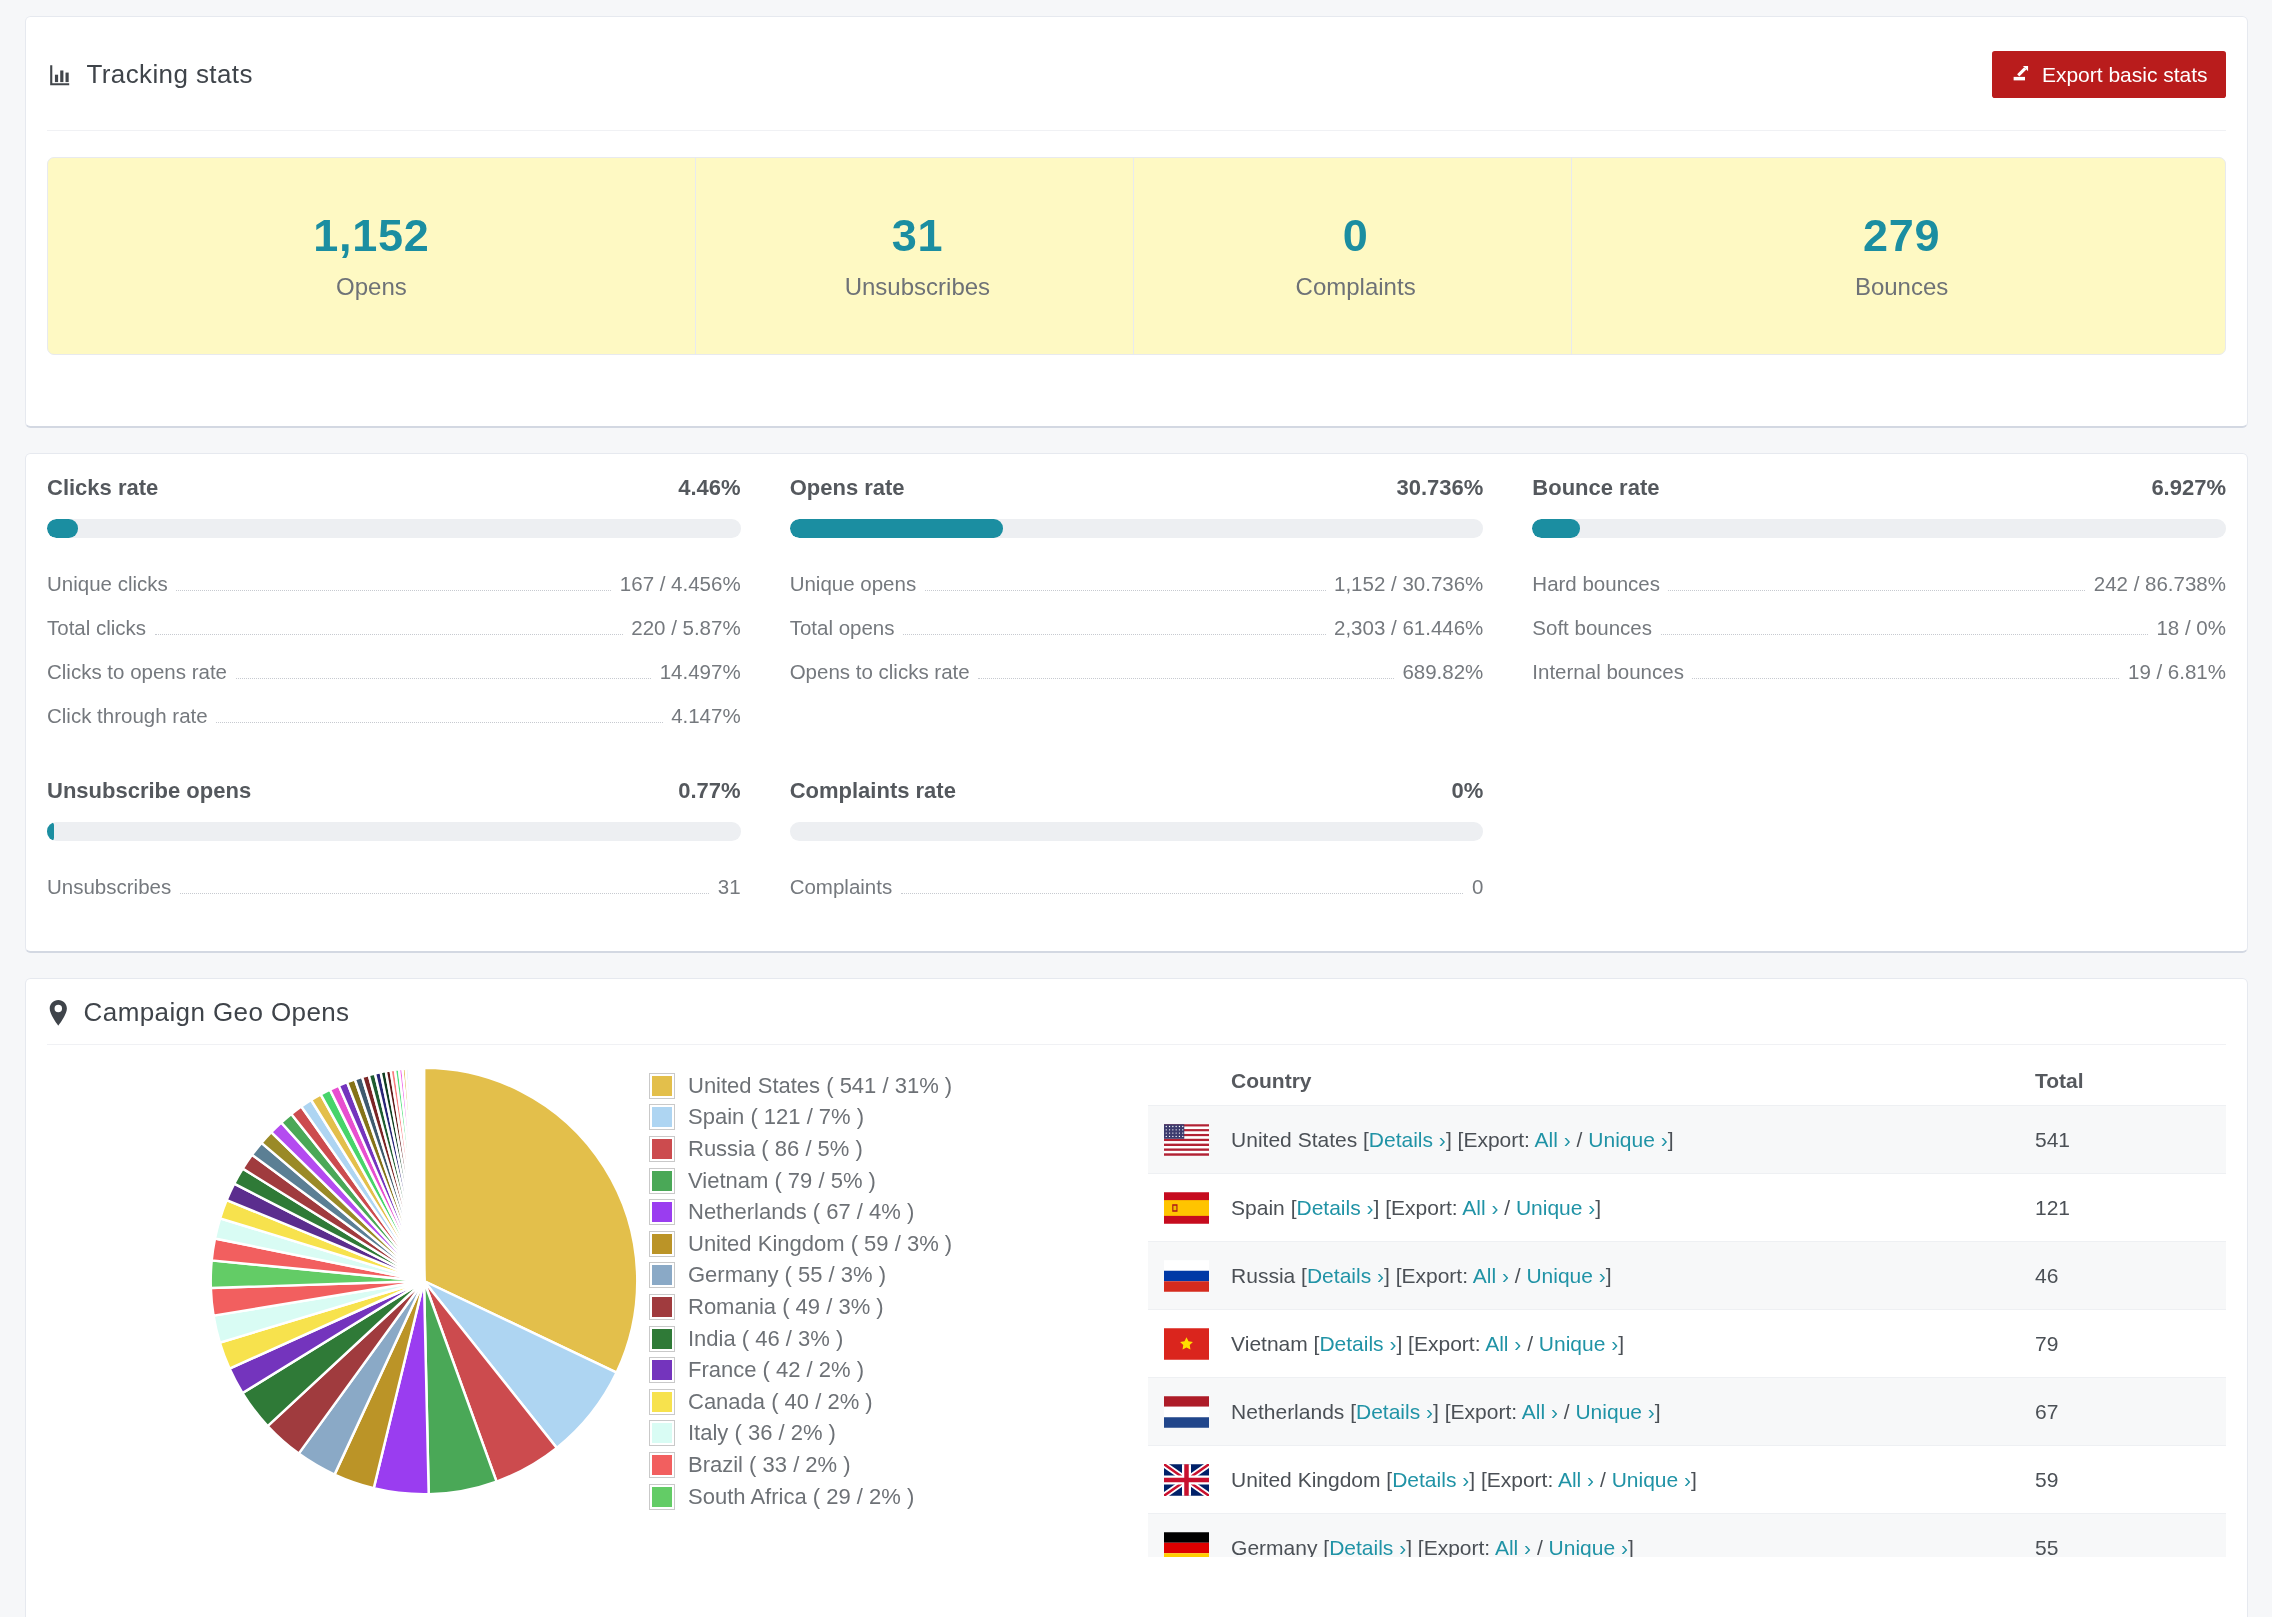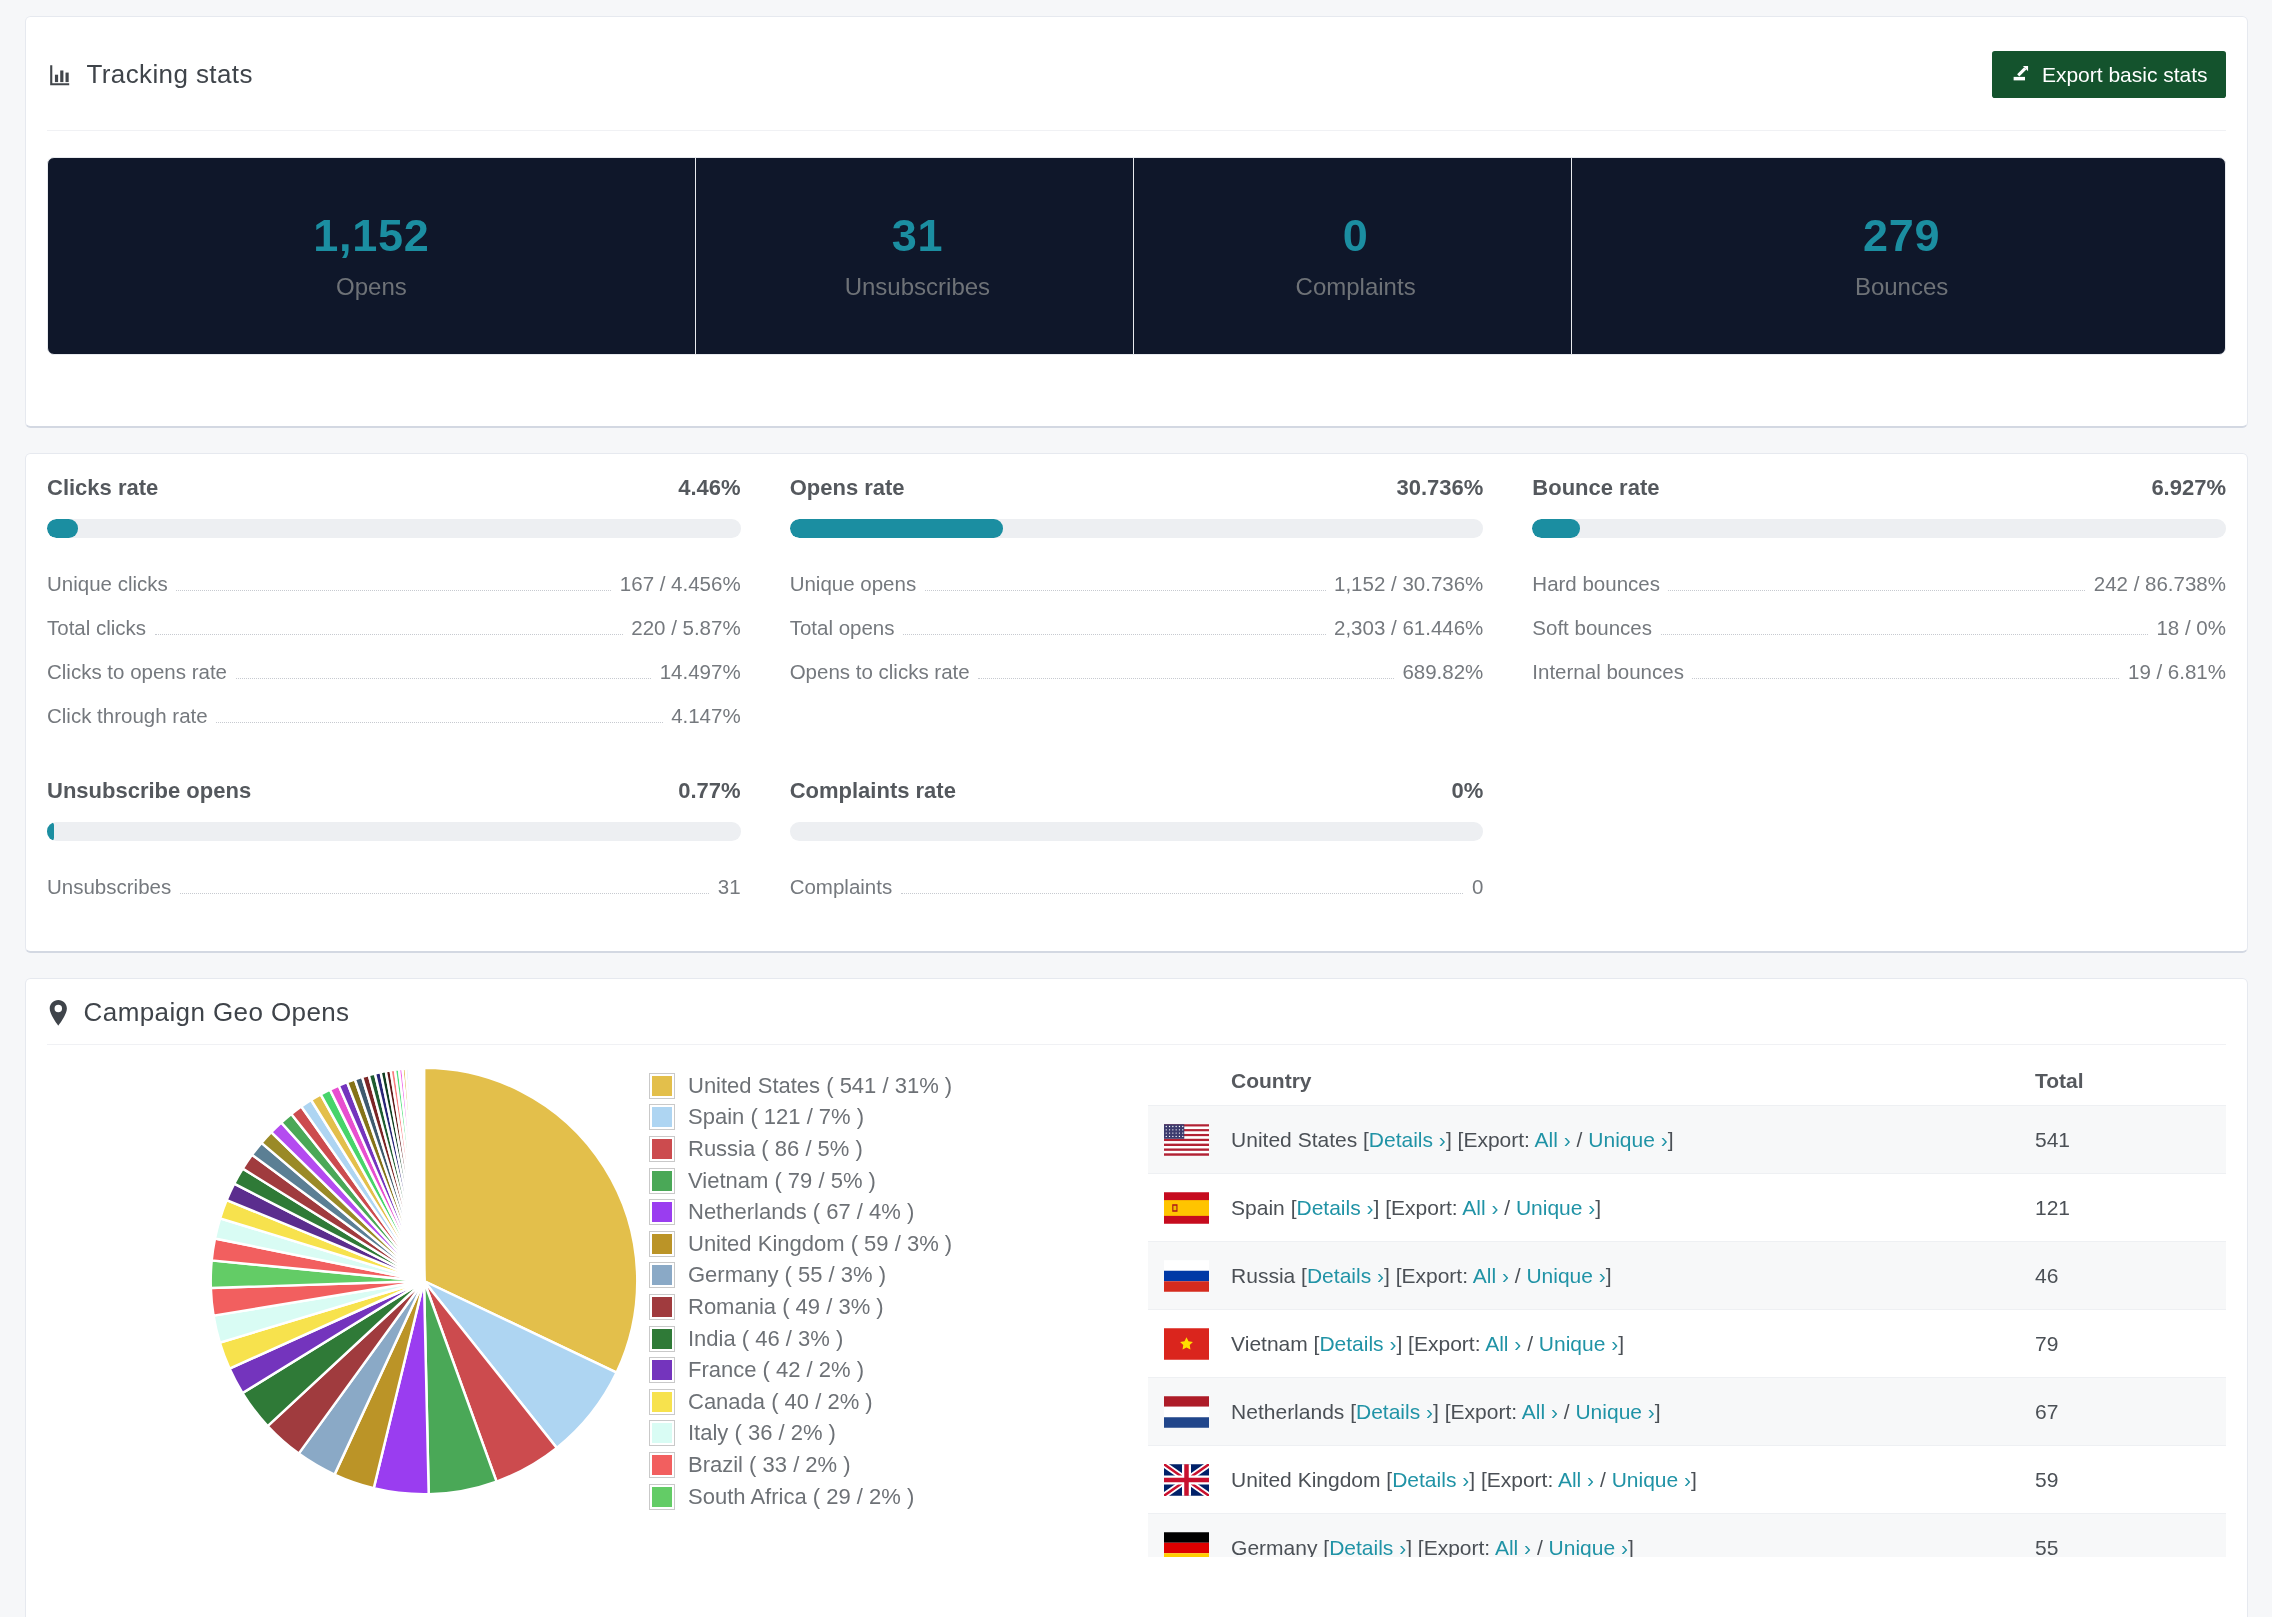--- a/index.html
+++ b/index.html
@@ -11,28 +11,28 @@
     border-radius:5.6px; }
   .card + .card { margin-top:25.4px; }
 
   .card-head { display:flex; align-items:center; justify-content:space-between;
     padding:34px 21px 32px 21px; }
   .card-title { display:flex; align-items:center; gap:14px;
     font-size:26px; color:#3f444a; letter-spacing:0.4px; }
   .card-title svg { display:block; }
 
   .btn-primary { display:inline-flex; align-items:center; gap:10px;
-    background:#14532d; color:#fff; border:none; border-radius:2.8px;
+    background:#b91c1c; color:#fff; border:none; border-radius:2.8px;
     font-size:21px; padding:10.6px 18.4px; cursor:pointer;
     font-family:"Liberation Sans", sans-serif; }
   .divider { border-top:1.4px solid #f0f1f4; margin:0 21px; }
 
   
   .stats-group { display:flex; margin:25.4px 21px 71px 21px; height:198px;
-    border:0.7px solid #e8eaee; border-radius:7px; overflow:hidden; background:#0f172a;gap:6px; }
+    border:0.7px solid #e8eaee; border-radius:7px; overflow:hidden; background:#fef9c3;gap:6px; }
   .stat-box { flex:1; display:flex; flex-direction:column; align-items:center;
     justify-content:center; gap:11.3px; border-right:0.7px solid #e8eaee; }
   .stat-box:first-child, .stat-box:last-child { flex:1.5; }
   .stat-box:last-child { border-right:none; }
   .stat-value { font-size:45px; font-weight:bold; color:#1b8ea1; letter-spacing:0.7px; }
   .stat-label { font-size:24px; color:#6e7277; }
 
   
   .rates-body { padding:21px 21px 42px 21px; }
   .rate-grid { display:grid; grid-template-columns:1fr 1fr 1fr; column-gap:49px; }

